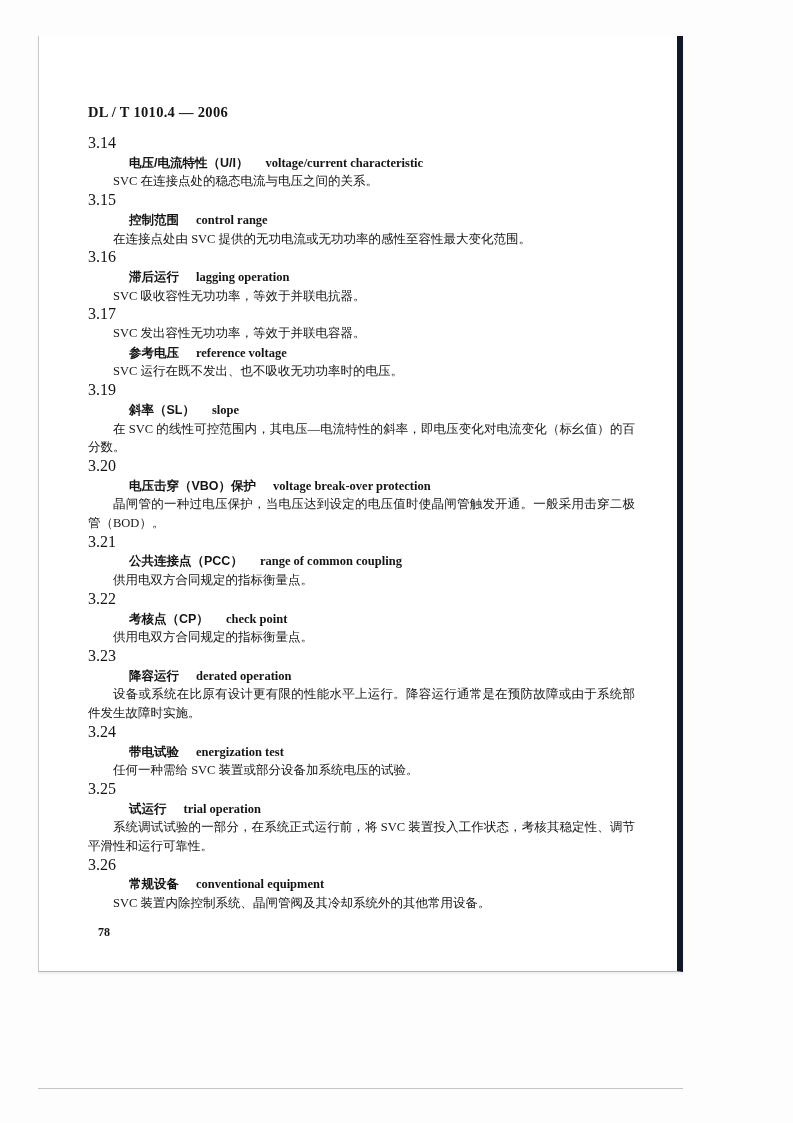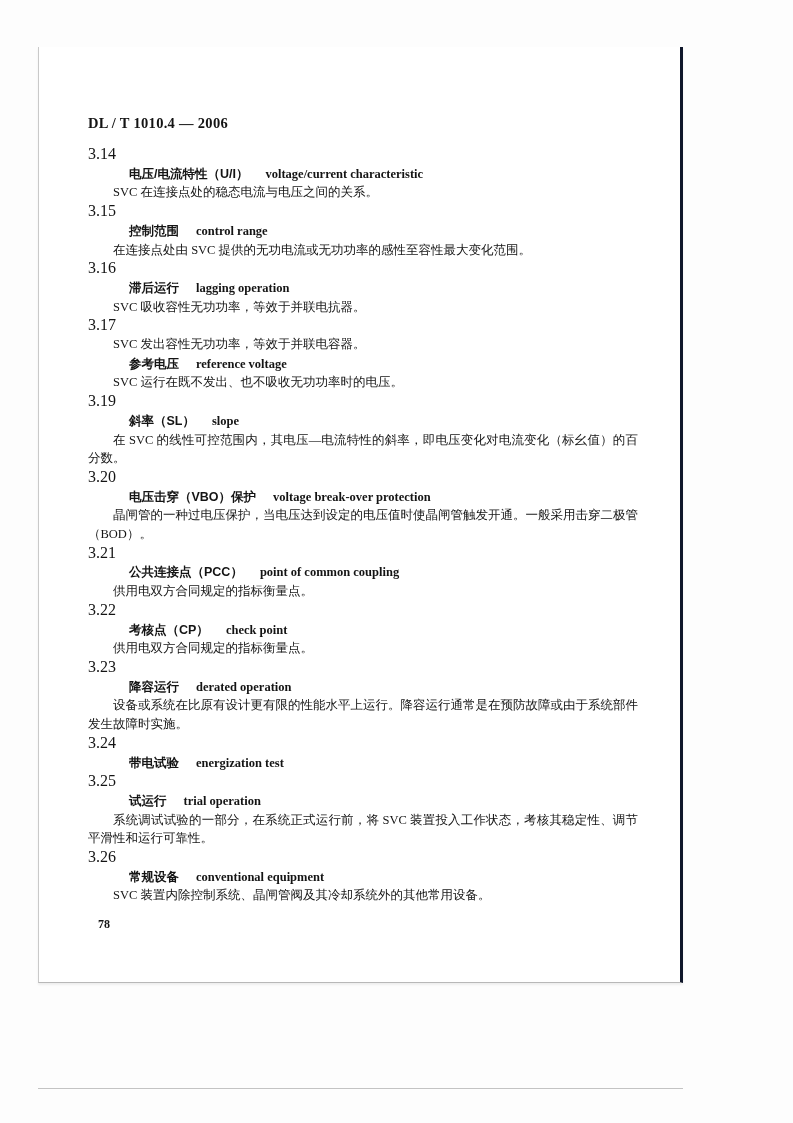--- a/index.html
+++ b/index.html
@@ -15,26 +15,26 @@
   .viewport {
     position: relative;
     width: 793px;
     height: 1123px;
     background: #fdfdfd;
   }
   
   .page {
     position: absolute;
     left: 38px;
-    top: 47px;
+    top: 36px;
     width: 645px;
     height: 936px;
     background: #ffffff;
     border-left: 1px solid #c9c9c9;
-    border-right: 3px solid #0f172a;
+    border-right: 6px solid #0f172a;
     border-bottom: 1px solid #b8b8b8;
     box-shadow: 0 2px 2px rgba(0,0,0,0.06);
     box-sizing: border-box;
   }
   .content {
     padding: 68px 42px 0 49px;
   }
   .doc-header {
     font-family: "Liberation Serif", "DejaVu Serif", serif;
     font-weight: 700;
@@ -155,21 +155,21 @@
       <span class="term-zh">电压击穿（VBO）保护</span>
       <span class="term-en">voltage break-over protection</span>
     </div>
     <p class="def">晶闸管的一种过电压保护，当电压达到设定的电压值时使晶闸管触发开通。一般采用击穿二极管（BOD）。</p>
   </div>
 
   <div class="sec">
     <div class="sec-num">3.21</div>
     <div class="term-line">
       <span class="term-zh">公共连接点（PCC）</span>
-      <span class="term-en">point of common coupling</span>
+      <span class="term-en">range of common coupling</span>
     </div>
     <p class="def">供用电双方合同规定的指标衡量点。</p>
   </div>
 
   <div class="sec">
     <div class="sec-num">3.22</div>
     <div class="term-line">
       <span class="term-zh">考核点（CP）</span>
       <span class="term-en">check point</span>
     </div>
@@ -184,20 +184,21 @@
     </div>
     <p class="def">设备或系统在比原有设计更有限的性能水平上运行。降容运行通常是在预防故障或由于系统部件发生故障时实施。</p>
   </div>
 
   <div class="sec">
     <div class="sec-num">3.24</div>
     <div class="term-line">
       <span class="term-zh">带电试验</span>
       <span class="term-en">energization test</span>
     </div>
+    <p class="def">任何一种需给 SVC 装置或部分设备加系统电压的试验。</p>
   </div>
 
   <div class="sec">
     <div class="sec-num">3.25</div>
     <div class="term-line">
       <span class="term-zh">试运行</span>
       <span class="term-en">trial operation</span>
     </div>
     <p class="def">系统调试试验的一部分，在系统正式运行前，将 SVC 装置投入工作状态，考核其稳定性、调节平滑性和运行可靠性。</p>
   </div>

